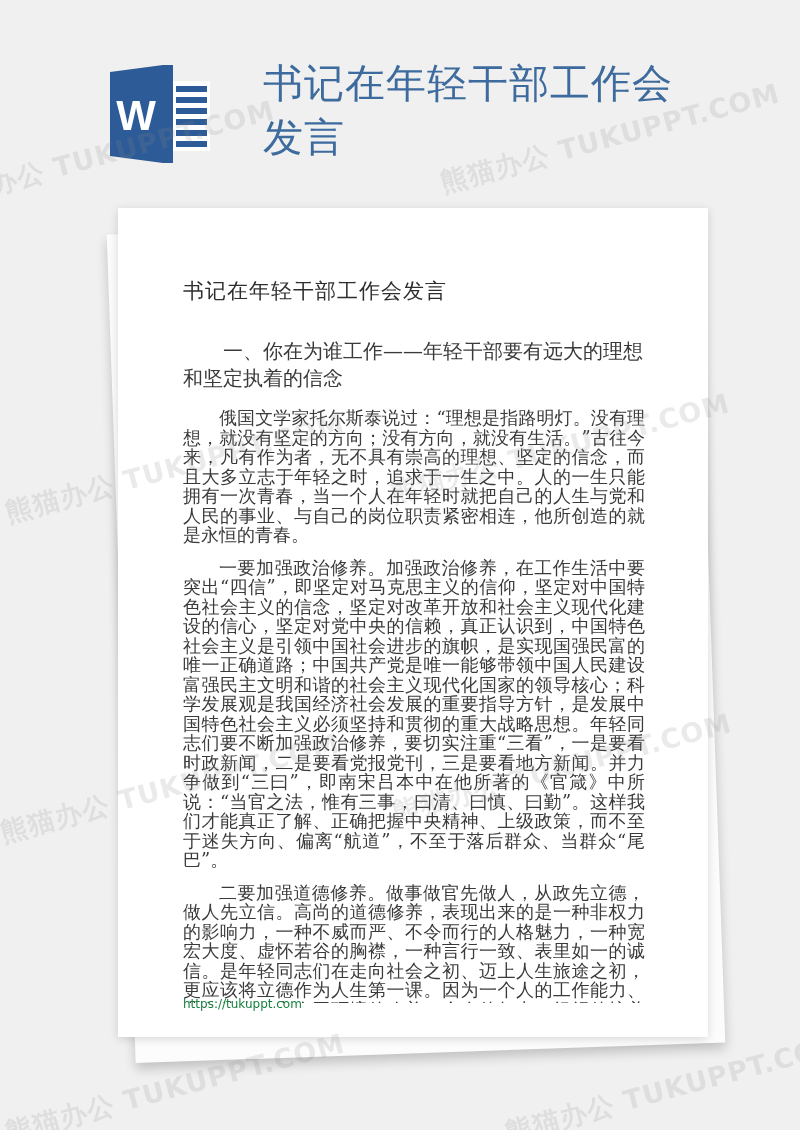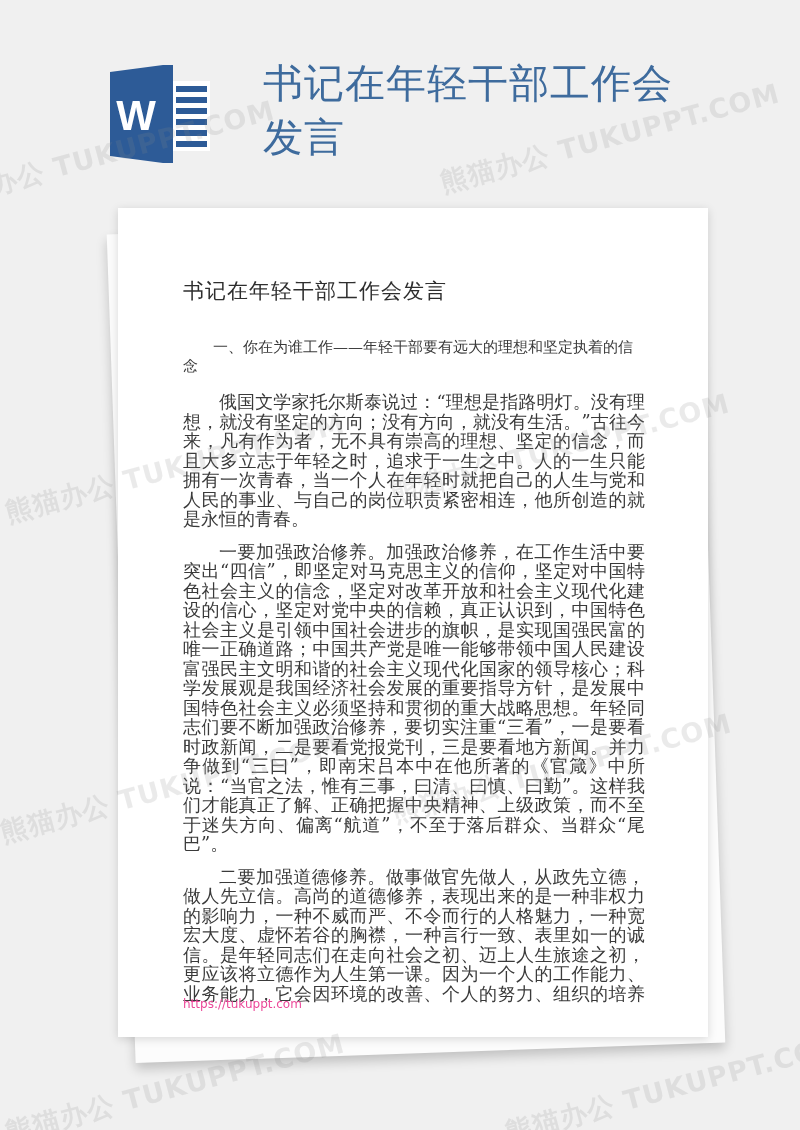--- a/index.html
+++ b/index.html
@@ -21,24 +21,24 @@
   }
   .doc-page{
     position:absolute;left:118px;top:208px;width:590px;height:829px;
     background:#ffffff;box-shadow:0 2px 9px rgba(0,0,0,0.15);
   }
   .doc-content{
     position:absolute;left:65px;top:69px;width:462px;height:726px;overflow:hidden;
     font-family:"DejaVu Serif","Liberation Serif",serif;color:#3a3a3a;
   }
   .doc-title{margin:0;font-size:21px;font-weight:normal;letter-spacing:1px;color:#2e2e2e;}
-  .doc-heading{margin:33px 0 16px;font-size:15px;text-indent:2em;color:#3a3a3a;}
+  .doc-heading{margin:33px 0 16px;font-size:20px;text-indent:2em;color:#3a3a3a;}
   .doc-p{margin:13px 0 0;font-size:18px;line-height:19.5px;text-align:justify;text-indent:2em;}
   .doc-footer{
-    position:absolute;left:65px;bottom:26px;font-size:12px;color:#ec4899;
+    position:absolute;left:65px;bottom:26px;font-size:12px;color:#15803d;
     font-family:"DejaVu Sans","Liberation Sans",sans-serif;text-decoration:none;
   }
   
   .watermark-layer{position:absolute;left:0;top:0;width:100%;height:100%;pointer-events:none;}
   .wm{
     position:absolute;transform:translate(-50%,-50%) rotate(-15deg);
     font-size:27px;font-weight:bold;letter-spacing:1px;white-space:nowrap;
     color:#8a8a8a;opacity:0.17;font-family:"DejaVu Sans",sans-serif;
   }
   .wm1{left:105px;top:155px}  .wm2{left:610px;top:138px}

